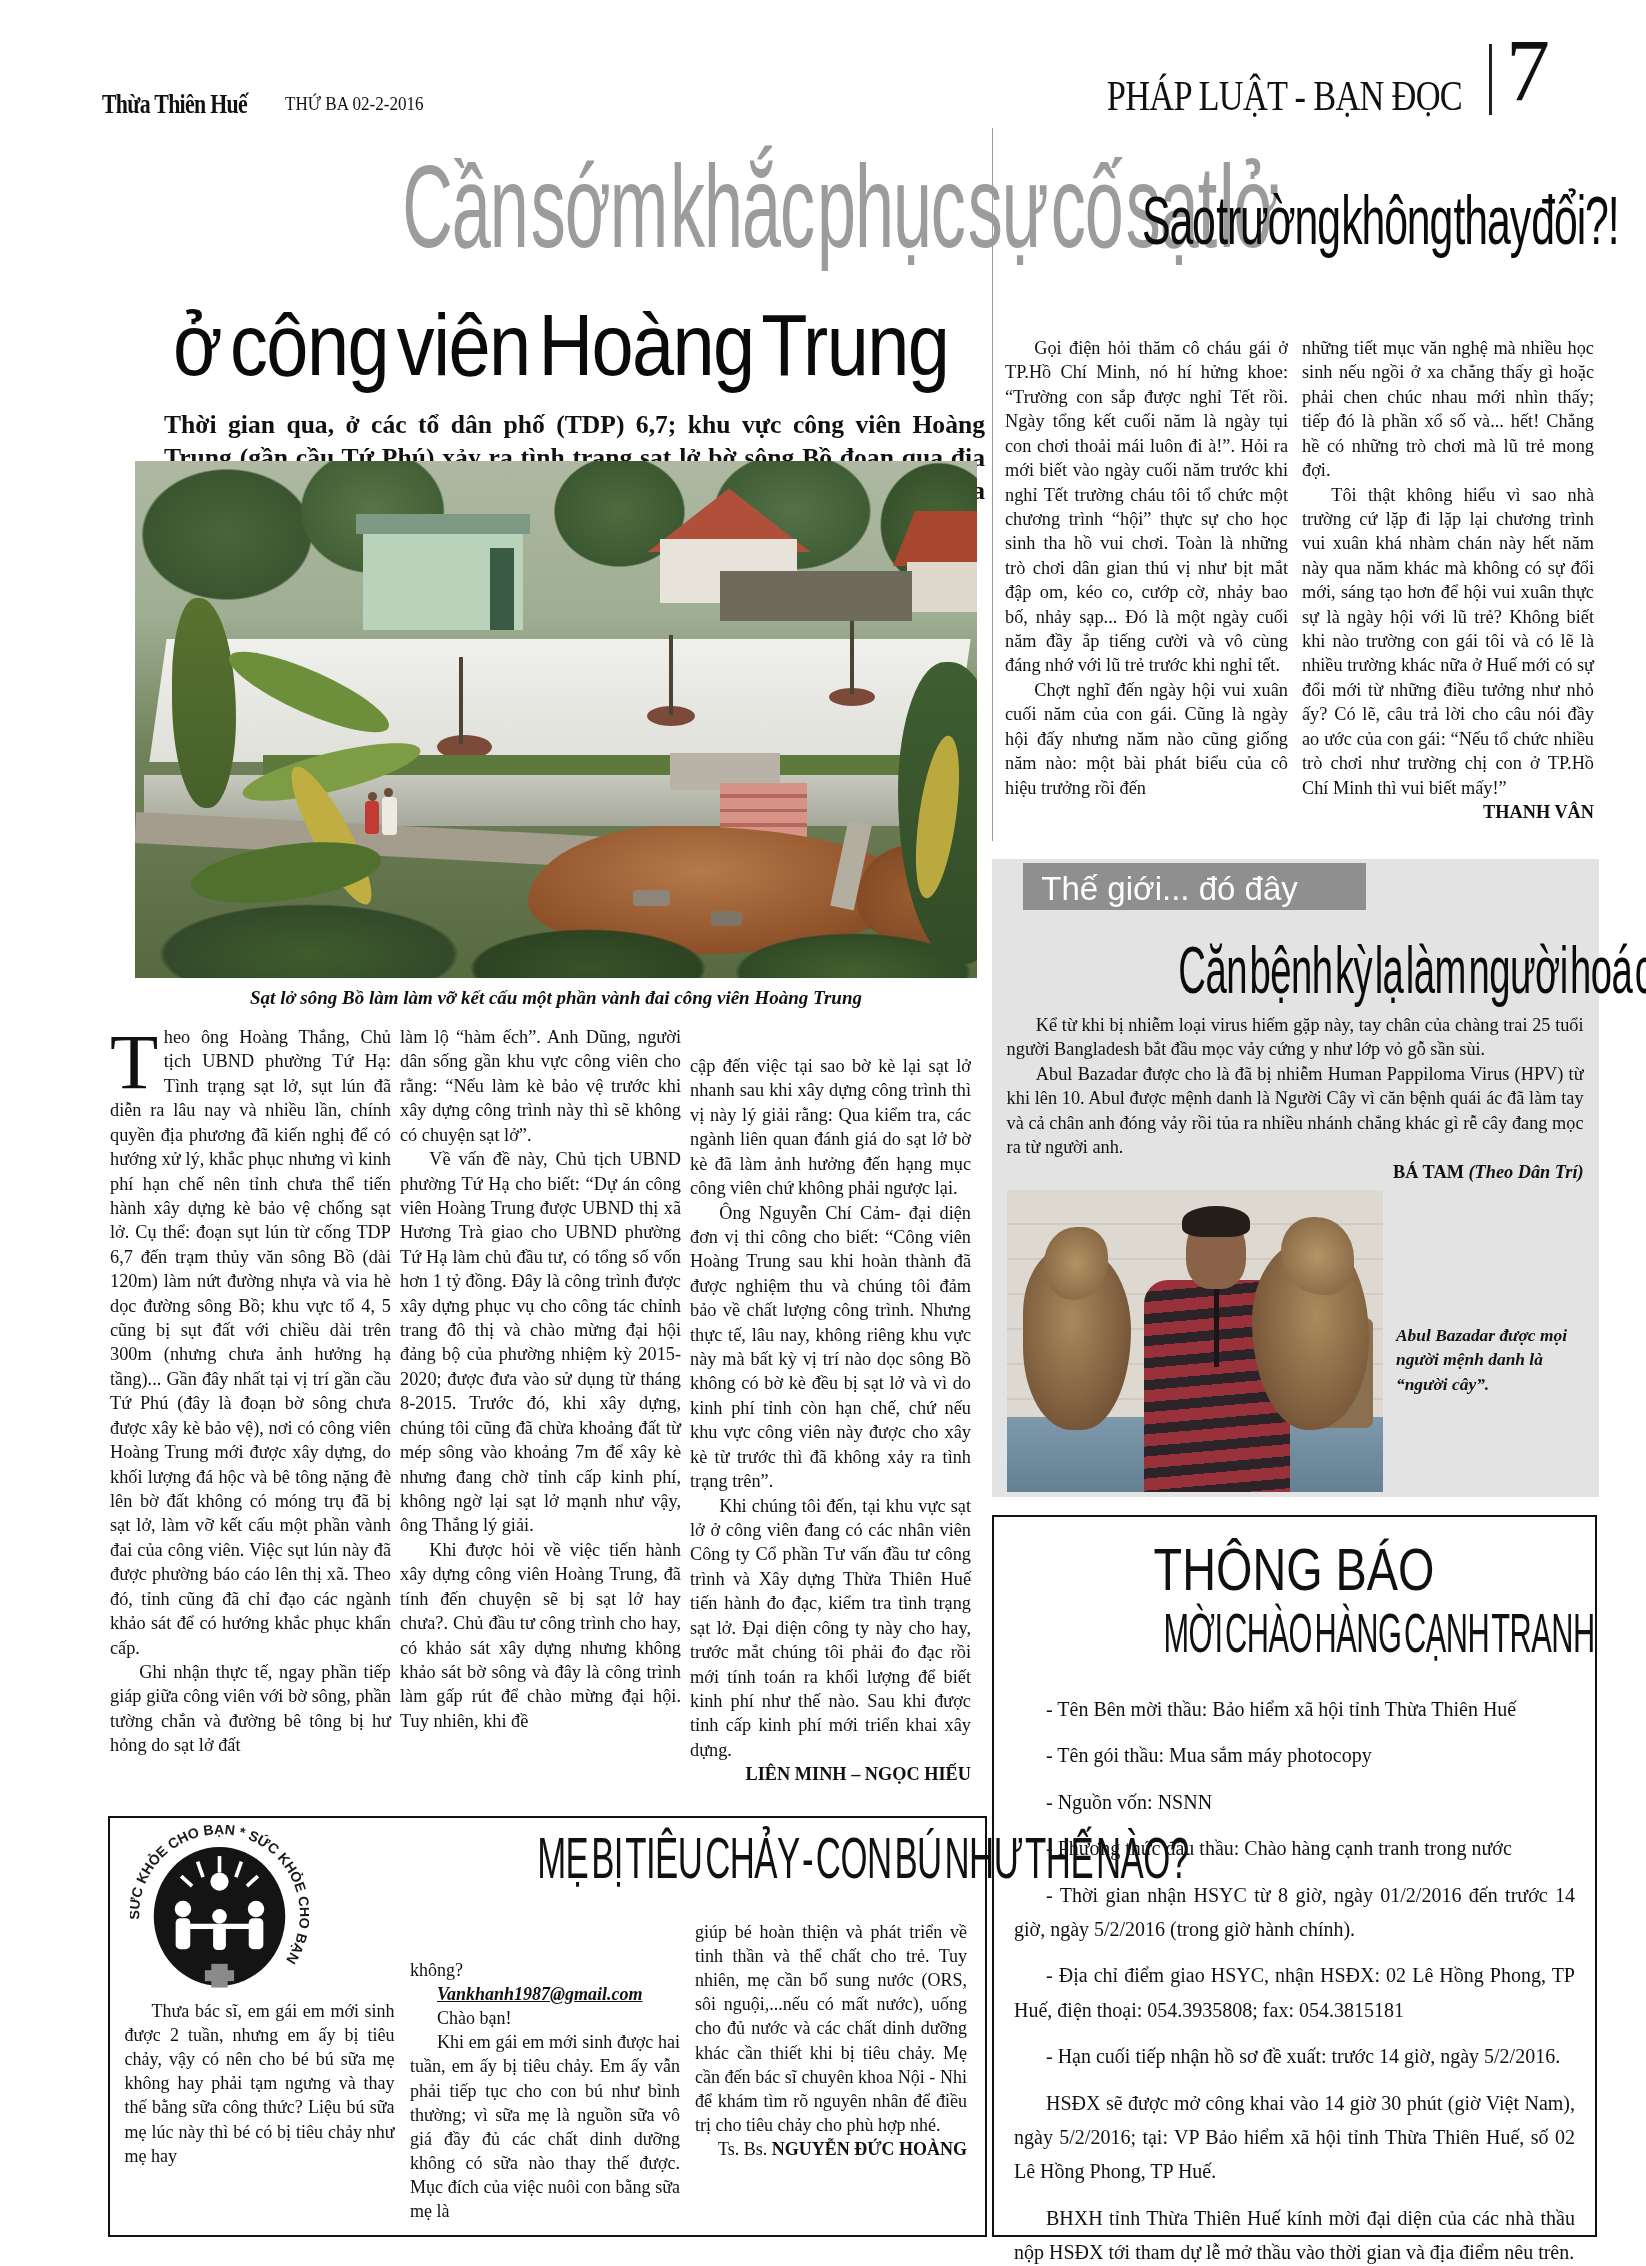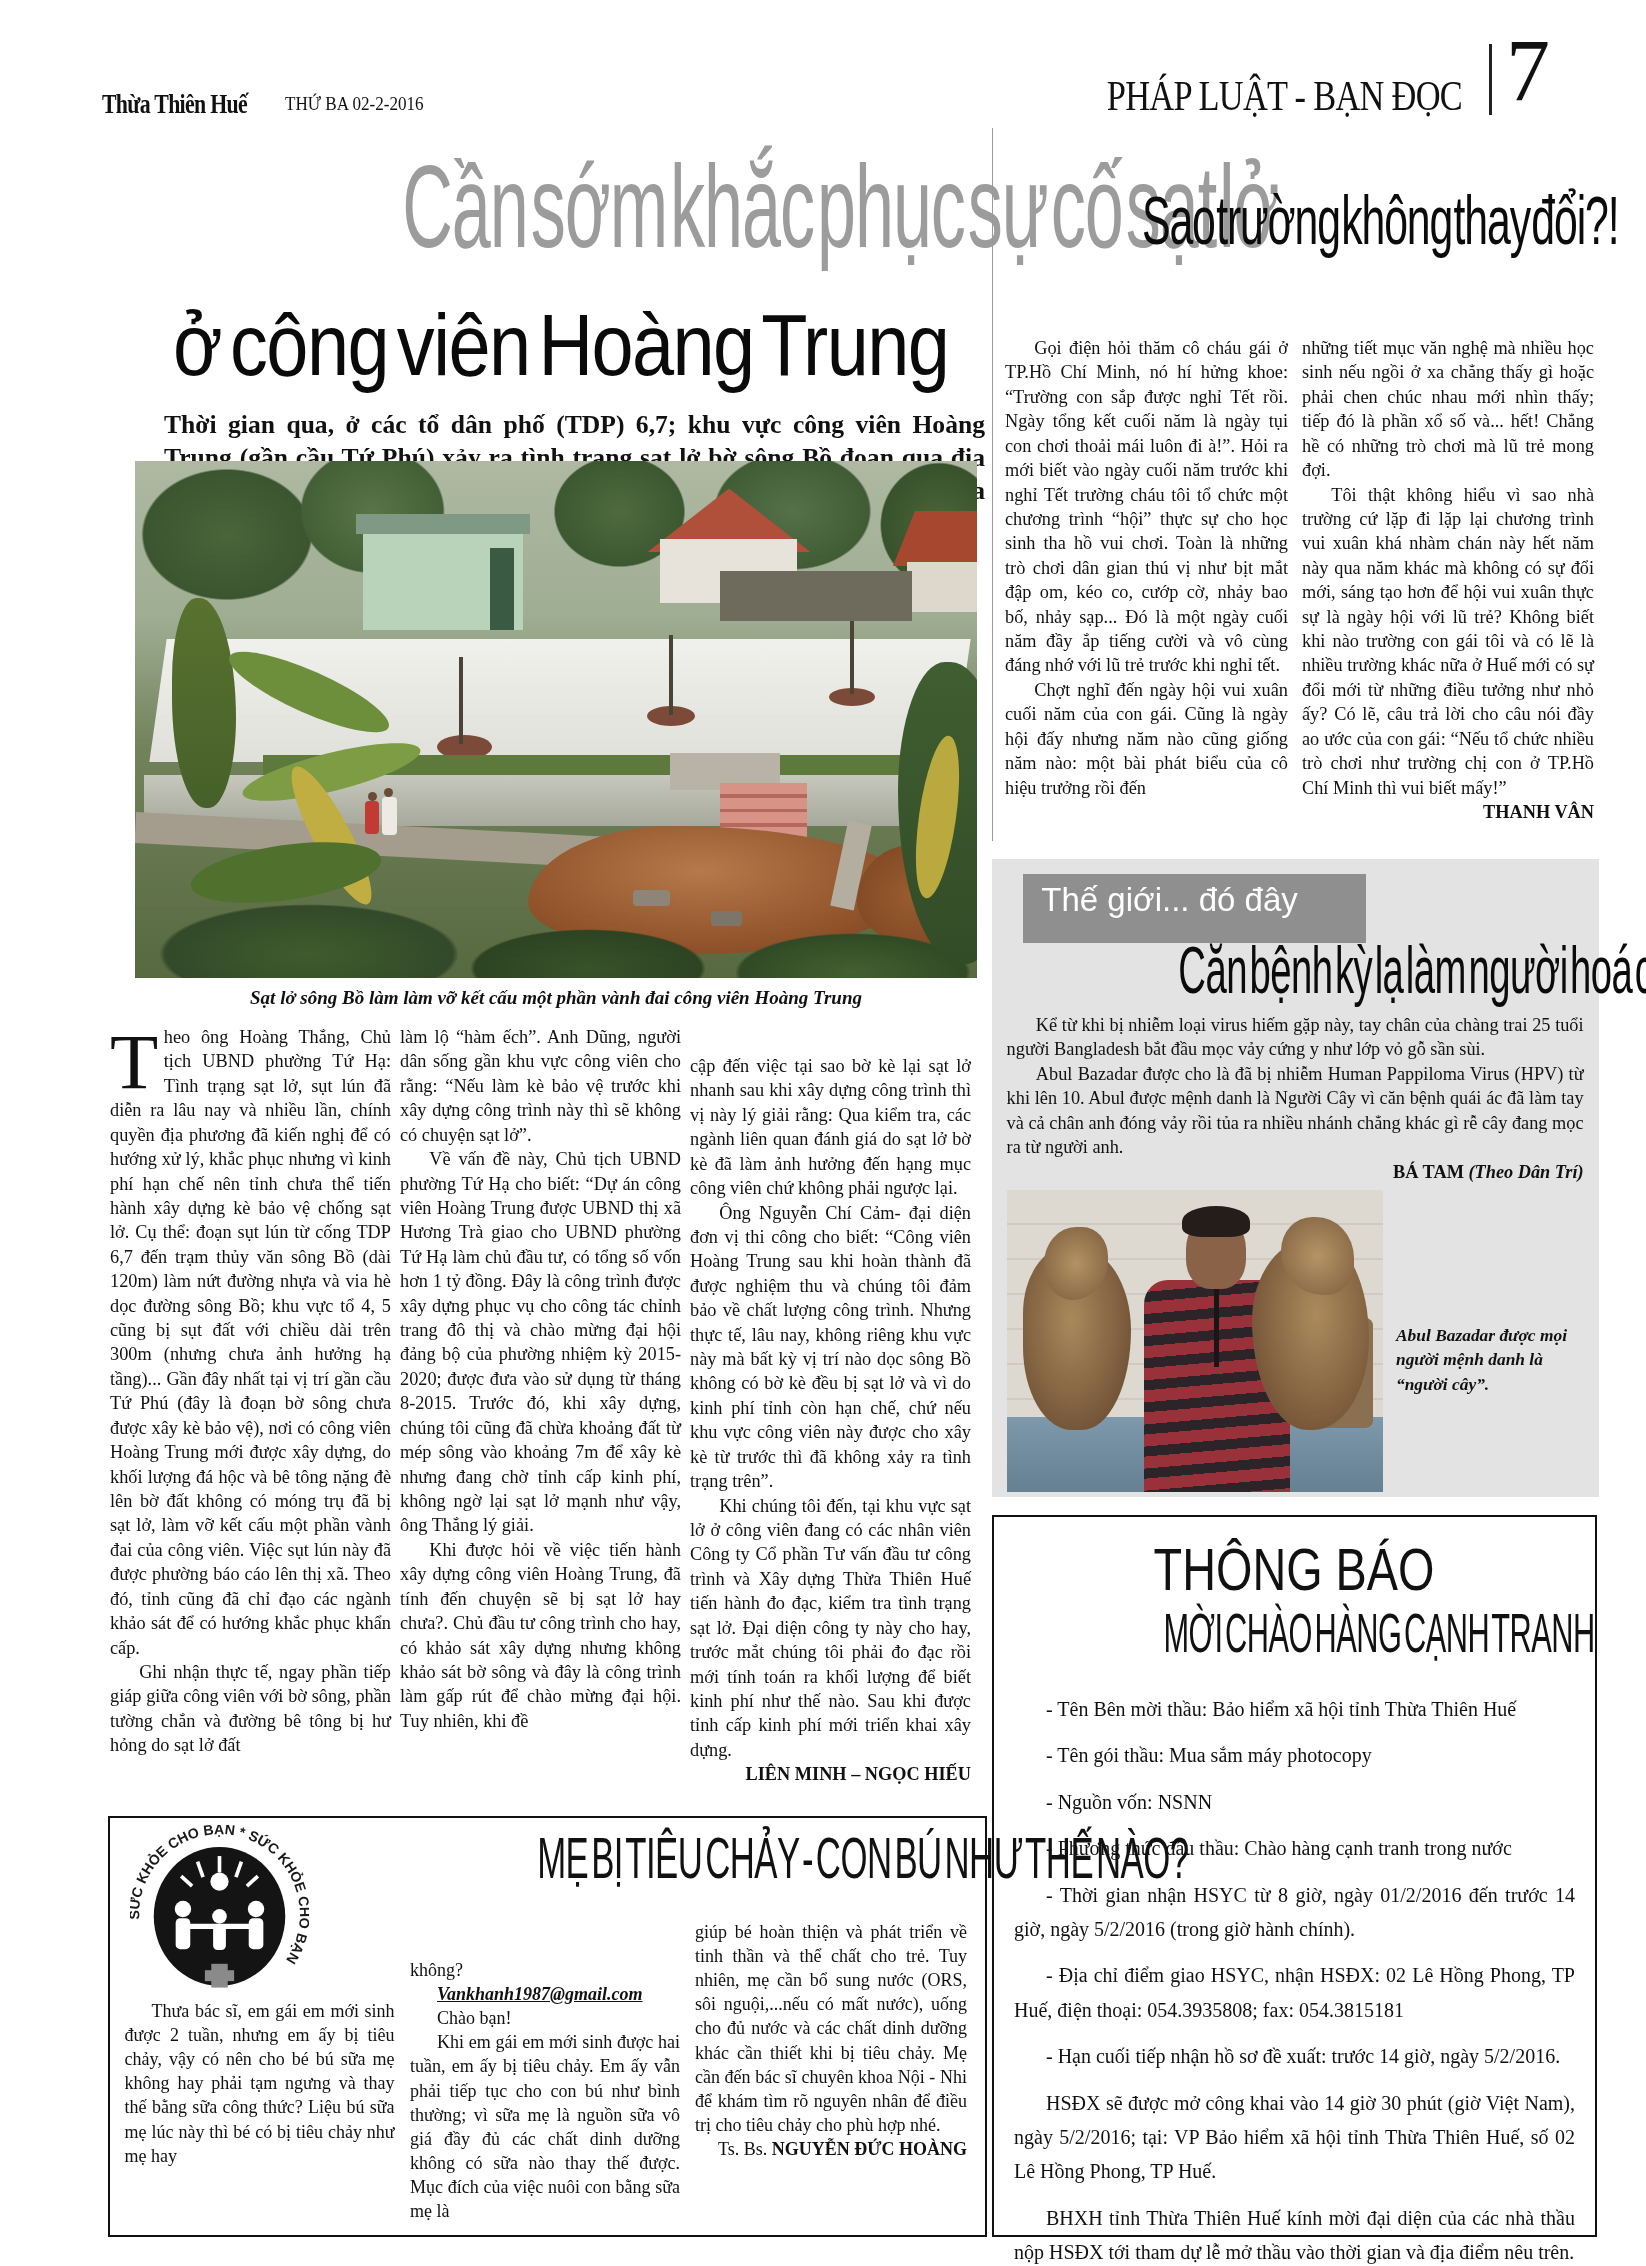--- a/index.html
+++ b/index.html
@@ -156,21 +156,21 @@
     <p>Gọi điện hỏi thăm cô cháu gái ở TP.Hồ Chí Minh, nó hí hửng khoe: “Trường con sắp được nghỉ Tết rồi. Ngày tổng kết cuối năm là ngày tụi con chơi thoải mái luôn đi à!”. Hỏi ra mới biết vào ngày cuối năm trước khi nghỉ Tết trường cháu tôi tổ chức một chương trình “hội” thực sự cho học sinh tha hồ vui chơi. Toàn là những trò chơi dân gian thú vị như bịt mắt đập om, kéo co, cướp cờ, nhảy bao bố, nhảy sạp... Đó là một ngày cuối năm đầy ắp tiếng cười và vô cùng đáng nhớ với lũ trẻ trước khi nghỉ tết.</p>
     <p>Chợt nghĩ đến ngày hội vui xuân cuối năm của con gái. Cũng là ngày hội đấy nhưng năm nào cũng giống năm nào: một bài phát biểu của cô hiệu trưởng rồi đến</p>
   </div>
   <div class="abs bodycol justify" style="left:1302px;top:336px;width:292px;">
     <p class="cont">những tiết mục văn nghệ mà nhiều học sinh nếu ngồi ở xa chẳng thấy gì hoặc phải chen chúc nhau mới nhìn thấy; tiếp đó là phần xổ số và... hết! Chẳng hề có những trò chơi mà lũ trẻ mong đợi.</p>
     <p>Tôi thật không hiểu vì sao nhà trường cứ lặp đi lặp lại chương trình vui xuân khá nhàm chán này hết năm này qua năm khác mà không có sự đổi mới, sáng tạo hơn để hội vui xuân thực sự là ngày hội với lũ trẻ? Không biết khi nào trường con gái tôi và có lẽ là nhiều trường khác nữa ở Huế mới có sự đổi mới từ những điều tưởng như nhỏ ấy? Có lẽ, câu trả lời cho câu nói đầy ao ước của con gái: “Nếu tổ chức nhiều trò chơi như trường chị con ở TP.Hồ Chí Minh thì vui biết mấy!”</p>
     <p class="byline cont">THANH VÂN</p>
   </div>
 
   <div id="world-box" class="abs" style="left:992px;top:859px;width:607px;height:638px;">
-    <div id="world-band" class="abs sans" style="left:31px;top:15px;width:325px;height:69px;">Thế giới... đó đây</div>
+    <div id="world-band" class="abs sans" style="left:31px;top:4px;width:325px;height:47px;">Thế giới... đó đây</div>
     <div id="world-hl" class="abs sans center" style="left:0;top:73px;width:607px;">
       <span class="cond">Căn bệnh kỳ lạ làm người hoá cây</span>
     </div>
     <div class="abs bodycol justify" style="left:14.6px;top:154px;width:577px;">
       <p>Kể từ khi bị nhiễm loại virus hiếm gặp này, tay chân của chàng trai 25 tuổi người Bangladesh bắt đầu mọc vảy cứng y như lớp vỏ gỗ sần sùi.</p>
       <p>Abul Bazadar được cho là đã bị nhiễm Human Pappiloma Virus (HPV) từ khi lên 10. Abul được mệnh danh là Người Cây vì căn bệnh quái ác đã làm tay và cả chân anh đóng vảy rồi tủa ra nhiều nhánh chẳng khác gì rễ cây đang mọc ra từ người anh.</p>
       <p class="byline cont">
         <span>BÁ TAM</span>
         <span style="font-style:italic;">(Theo Dân Trí)</span>
       </p>

